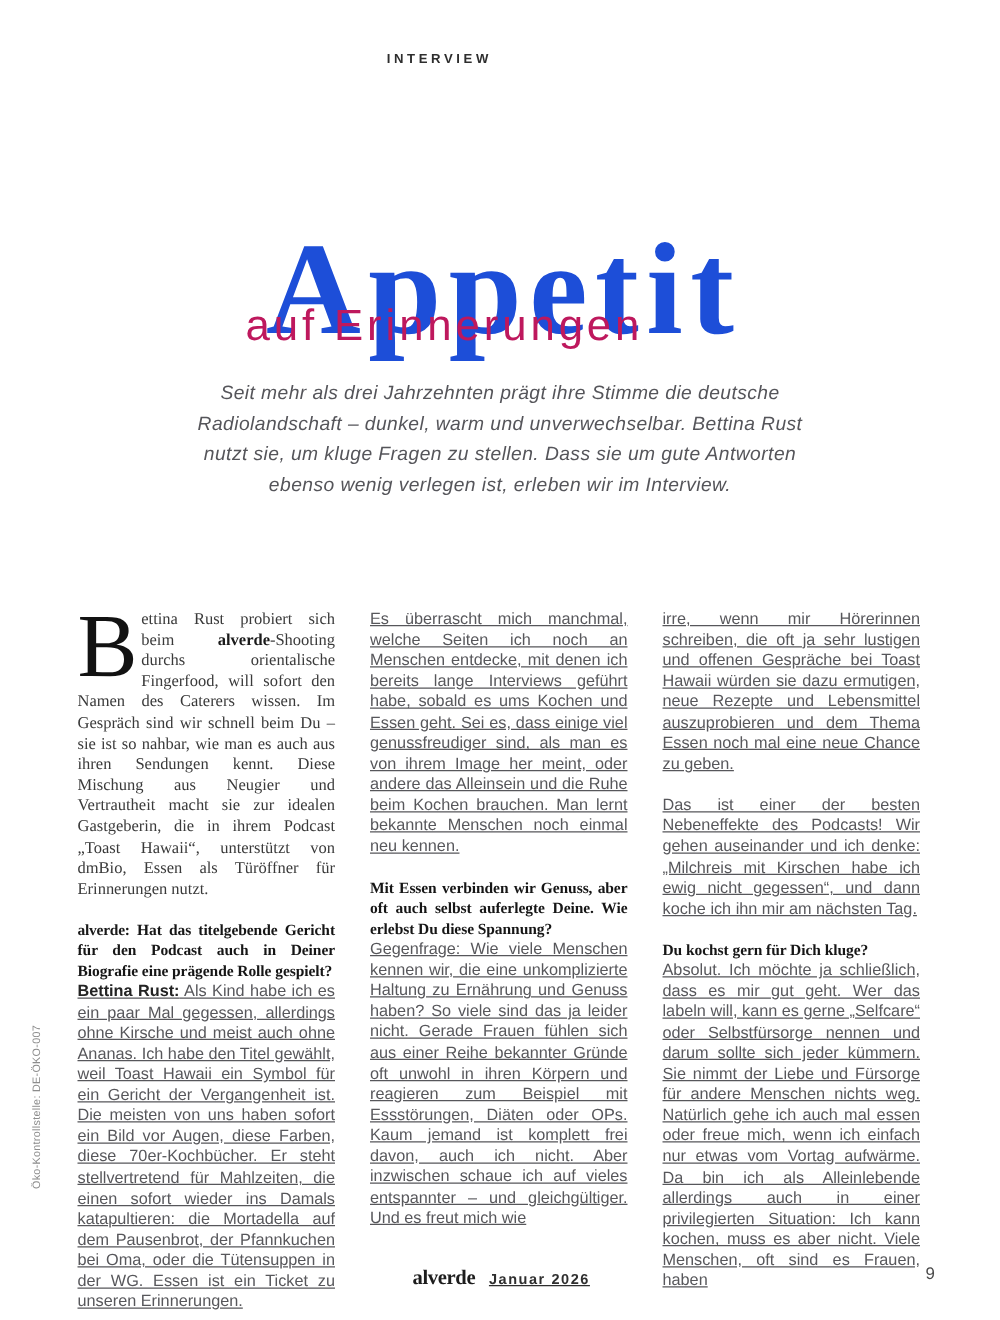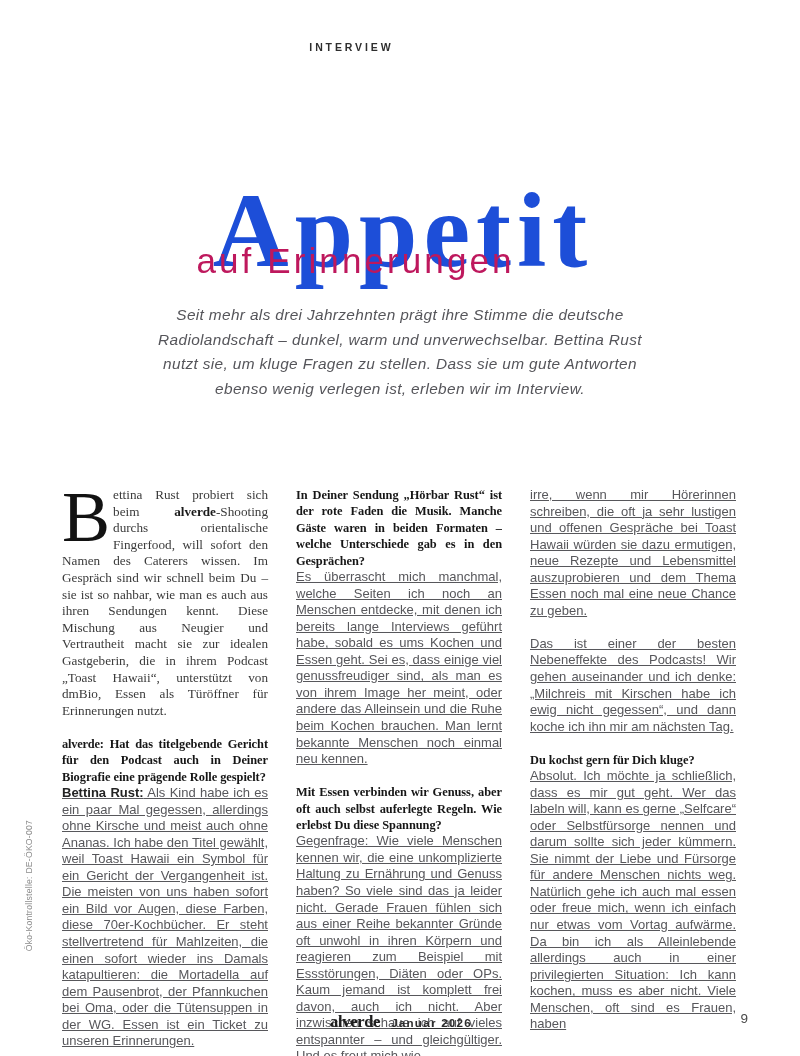--- a/index.html
+++ b/index.html
@@ -242,27 +242,26 @@
       <div class="gap"></div>
 
       <p class="q"><span class="brandword">alverde</span><span>: </span><span>Hat das titelgebende Gericht für den Podcast auch in Deiner Biografie eine prägende Rolle gespielt?</span></p>
 
       <p class="p"><span class="speaker">Bettina Rust:</span><span> Als Kind habe ich es ein paar Mal gegessen, allerdings ohne Kirsche und meist auch ohne Ananas. Ich habe den Titel gewählt, weil Toast Hawaii ein Symbol für ein Gericht der Vergangenheit ist. Die meisten von uns haben sofort ein Bild vor Augen, diese Farben, diese 70er-Kochbücher. Er steht stellvertretend für Mahlzeiten, die einen sofort wieder ins Damals katapultieren: die Mortadella auf dem Pausenbrot, der Pfannkuchen bei Oma, oder die Tütensuppen in der WG. Essen ist ein Ticket zu unseren Erinnerungen.</span></p>
 
     </div>
 
     <div class="col">
 
-      <p class="q">In Deiner Sendung „Hörbar Rust“ ist der rote Faden die Musik. Manche Gäste waren in beiden Formaten – welche Unterschiede gab es in den Gesprächen?</p>
 
       <p class="p">Es überrascht mich manchmal, welche Seiten ich noch an Menschen entdecke, mit denen ich bereits lange Interviews geführt habe, sobald es ums Kochen und Essen geht. Sei es, dass einige viel genussfreudiger sind, als man es von ihrem Image her meint, oder andere das Alleinsein und die Ruhe beim Kochen brauchen. Man lernt bekannte Menschen noch einmal neu kennen.</p>
 
       <div class="gap"></div>
 
-      <p class="q">Mit Essen verbinden wir Genuss, aber oft auch selbst auferlegte Regeln. Wie erlebst Du diese Spannung?</p>
+      <p class="q">Mit Essen verbinden wir Genuss, aber oft auch selbst auferlegte Deine. Wie erlebst Du diese Spannung?</p>
 
       <p class="p">Gegenfrage: Wie viele Menschen kennen wir, die eine unkomplizierte Haltung zu Ernährung und Genuss haben? So viele sind das ja leider nicht. Gerade Frauen fühlen sich aus einer Reihe bekannter Gründe oft unwohl in ihren Körpern und reagieren zum Beispiel mit Essstörungen, Diäten oder OPs. Kaum jemand ist komplett frei davon, auch ich nicht. Aber inzwischen schaue ich auf vieles entspannter – und gleichgültiger. Und es freut mich wie</p>
 
     </div>
 
     <div class="col">
 
       <p class="p">irre, wenn mir Hörerinnen schreiben, die oft ja sehr lustigen und offenen Gespräche bei Toast Hawaii würden sie dazu ermutigen, neue Rezepte und Lebensmittel auszuprobieren und dem Thema Essen noch mal eine neue Chance zu geben.</p>
 
       <div class="gap"></div>

